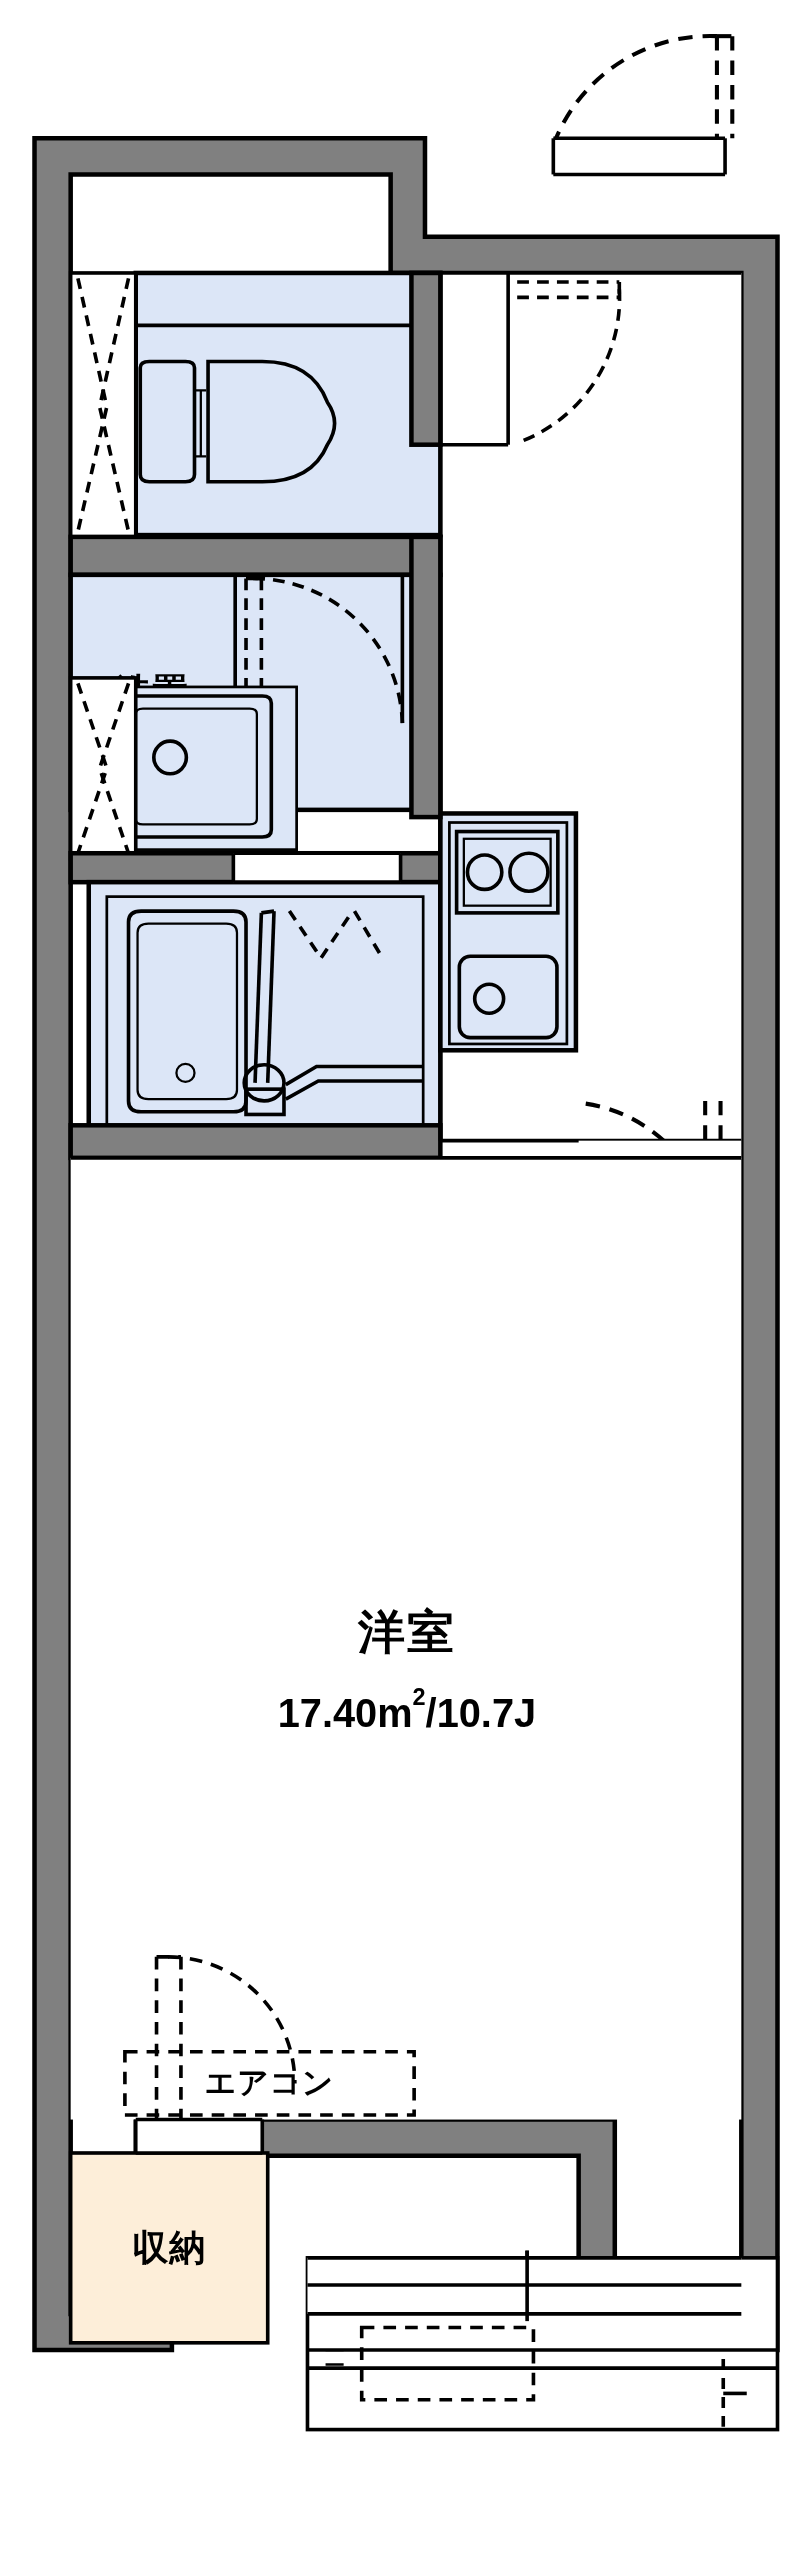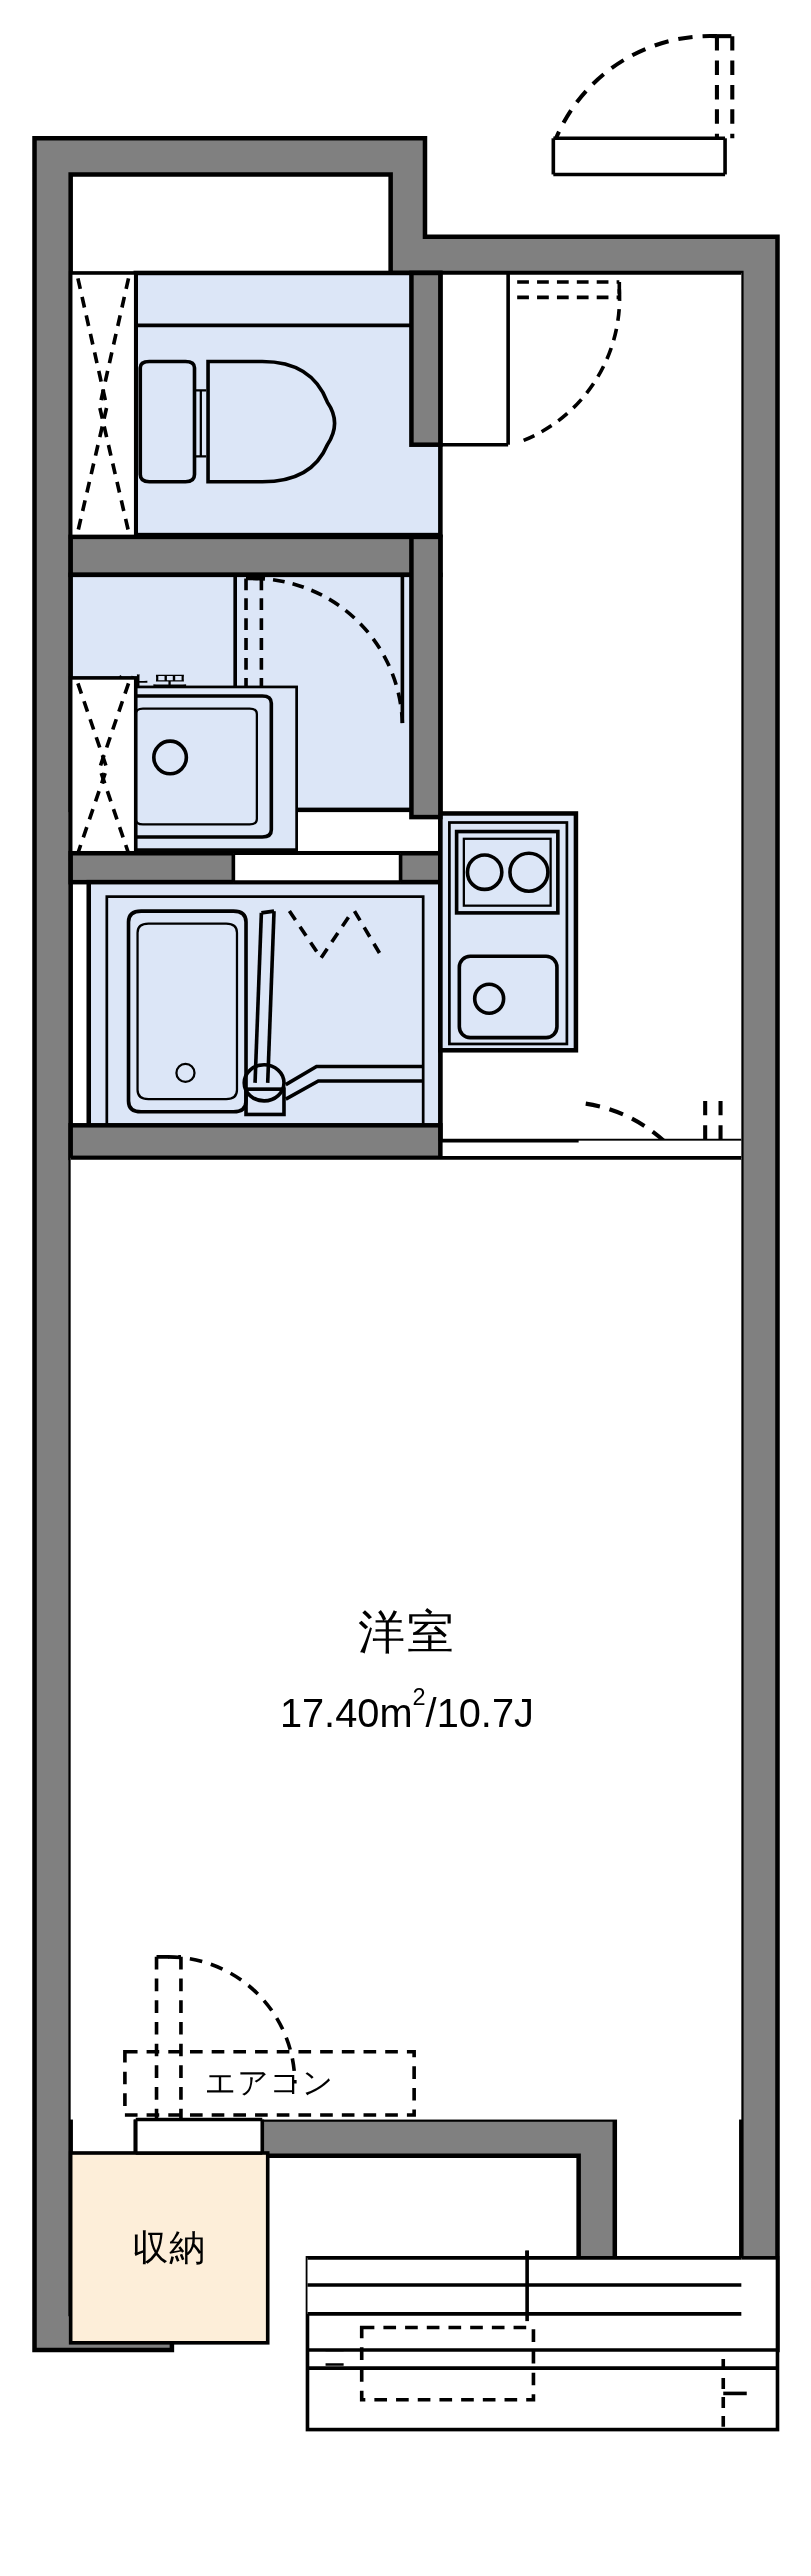--- a/index.html
+++ b/index.html
@@ -11,20 +11,21 @@
     width: 812px;
     height: 2576px;
     font-family: "Liberation Sans", sans-serif;
     overflow: hidden;
   }
   #floorplan-root {
     position: relative;
     width: 812px;
     height: 2576px;
     background: #ffffff;
+    font-weight: bold;
   }
   svg#plan {
     display: block;
     width: 812px;
     height: 2576px;
   }
   .wall-fill   { fill: #808080; stroke: #000000; stroke-width: 5; }
   .thin-line   { fill: none; stroke: #000000; stroke-width: 4; }
   .fine-line   { fill: none; stroke: #000000; stroke-width: 2.5; }
   .wet-fill    { fill: #dce6f7; stroke: #000000; stroke-width: 5; }

